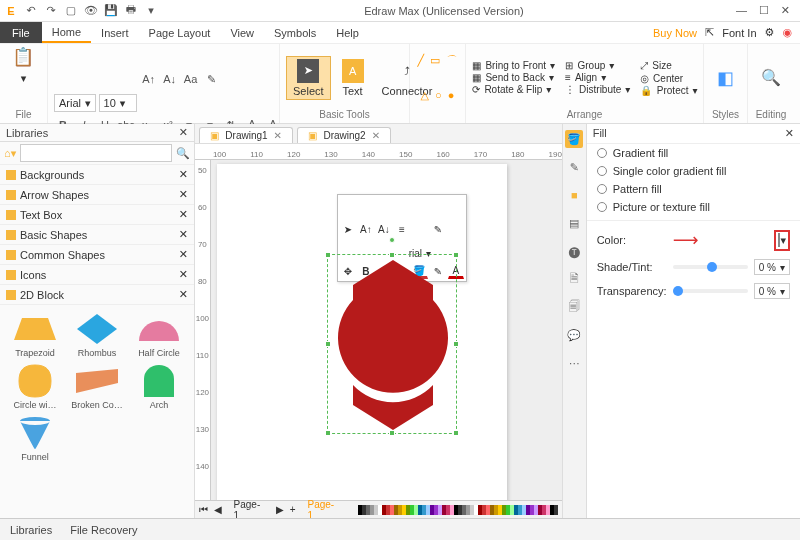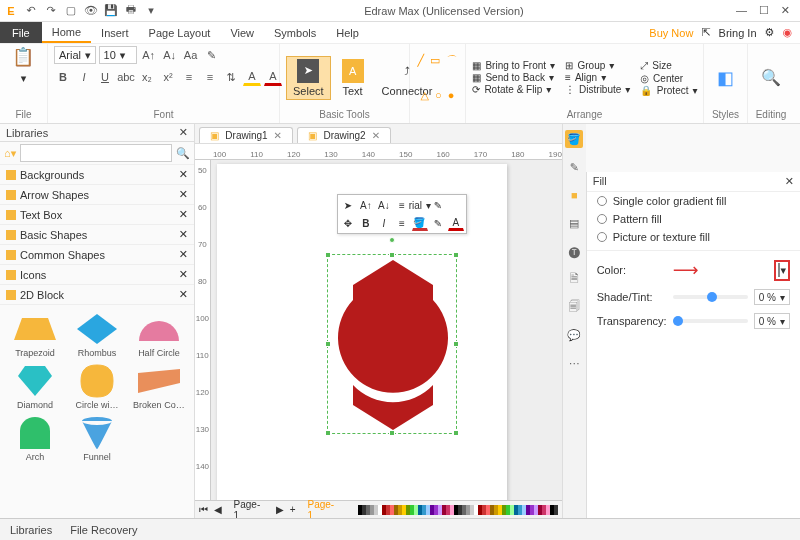--- a/index.html
+++ b/index.html
@@ -16,21 +16,21 @@
   .menu-item { padding: 0 10px; display: flex; align-items: center; color: #444; cursor: pointer; }
   .menu-item.active { border-bottom: 2px solid #f90; }
   .menubar .right { margin-left: auto; display: flex; align-items: center; gap: 8px; padding-right: 8px; }
   .buy { color: #f90; font-weight: normal; }
   
   .ribbon { height: 80px; background: #fdfdfd; border-bottom: 1px solid #ddd; display: flex; }
   .rgroup { border-right: 1px solid #eee; display: flex; flex-direction: column; justify-content: space-between; padding: 2px 6px; }
   .rgroup .body { flex: 1; display: flex; align-items: center; gap: 4px; }
   .rgroup .label { text-align: center; color: #777; font-size: 10px; padding-bottom: 1px; }
   .font-row { display: flex; align-items: center; gap: 3px; }
-  .font-sel { border: 1px solid #ccc; height: 18px; padding: 0 4px; font-size: 11px; background: #fff; display:flex; align-items:center; gap:4px; }
+  .font-sel { border: 1px solid #ccc; height: 18px; padding: 0 4px; font-size: 11px; background: #fff; display:flex; align-items:center; gap:4px;margin-top:48px; }
   .icobtn { width: 18px; height: 18px; display:flex; align-items:center; justify-content:center; color:#555; border:1px solid transparent; }
   .bigbtn { display:flex; flex-direction:column; align-items:center; gap:2px; padding:2px 6px; border:1px solid transparent; }
   .bigbtn.sel { background:#fde0a8; border-color:#e8b14a; }
   .bigbtn .big-ico { width:24px; height:24px; display:flex; align-items:center; justify-content:center; }
   .arrcol { display:flex; flex-direction:column; gap:1px; font-size:10px; }
   .arrcol div { display:flex; align-items:center; gap:4px; white-space:nowrap; }
   
   .main { position:absolute; top:124px; left:0; right:0; bottom:22px; display:flex; }
   
   .lib { width:195px; background:#fafafa; border-right:1px solid #ddd; display:flex; flex-direction:column; }
@@ -61,21 +61,21 @@
   .pagebar { height:18px; background:#f3f3f3; border-top:1px solid #ccc; display:flex; align-items:center; font-size:10px; gap:6px; padding:0 4px; }
   .pagebar .pt { padding:0 6px; }
   .pagebar .cur { color:#f90; }
   .colorstrip { height:10px; display:flex; margin-left:8px; }
   .colorstrip div { width:4px; height:10px; }
   
   .sidestrip { width:26px; background:#f3f3f3; border-left:1px solid #ddd; display:flex; flex-direction:column; align-items:center; gap:10px; padding-top:6px; }
   .sidestrip .sico { width:18px; height:18px; display:flex; align-items:center; justify-content:center; color:#666; }
   .sidestrip .sico.sel { background:#f6b73c; border-radius:2px; }
   
-  .fillpanel { width:235px; background:#fff; border-left:1px solid #ddd; display:flex; flex-direction:column;margin-top:48px; }
+  .fillpanel { width:235px; background:#fff; border-left:1px solid #ddd; display:flex; flex-direction:column; }
   .fillpanel .hdr { display:flex; justify-content:space-between; padding:3px 6px; border-bottom:1px solid #eee; color:#444; }
   .radio-row { display:flex; align-items:center; gap:6px; padding:3px 10px; font-size:11px; }
   .radio-row .r { width:10px; height:10px; border:1px solid #888; border-radius:50%; display:flex; align-items:center; justify-content:center; }
   .radio-row .r.on::after { content:""; width:5px; height:5px; background:#555; border-radius:50%; }
   .sep { height:1px; background:#eee; margin:4px 0; }
   .prop-row { display:flex; align-items:center; padding:4px 10px; gap:6px; font-size:11px; }
   .prop-row .lab { width:70px; }
   .prop-row .slider { flex:1; height:4px; background:#eee; border-radius:2px; position:relative; }
   .prop-row .slider .knob { position:absolute; top:-3px; width:10px; height:10px; border-radius:50%; background:#49f; }
   .prop-row .val { border:1px solid #ccc; padding:0 4px; height:16px; font-size:10px; display:flex; align-items:center; gap:4px; }
@@ -111,21 +111,21 @@
   <div class="file-tab">File</div>
   <div class="menu-item active">Home</div>
   <div class="menu-item">Insert</div>
   <div class="menu-item">Page Layout</div>
   <div class="menu-item">View</div>
   <div class="menu-item">Symbols</div>
   <div class="menu-item">Help</div>
   <div class="right">
     <span class="buy">Buy Now</span>
     <span>⇱</span>
-    <span>Bring In</span>
+    <span>Font In</span>
     <span>⚙</span>
     <span style="color:#e44">◉</span>
   </div>
 </div>
 
 <div class="ribbon">
   <div class="rgroup" style="width:48px">
     <div class="body" style="flex-direction:column;gap:4px">
       <span style="font-size:18px;color:#f90">📋</span>
       <span>▾</span>
@@ -316,28 +316,20 @@
           </div>
           <span>Rhombus</span>
         </div>
       <div class="shape-cell">
           <div class="sq">
             <svg width="40" height="24">
               <path d="M0,24 A20,20 0 0 1 40,24 Z" fill="#e57ba0"></path>
             </svg>
           </div>
           <span>Half Circle</span>
-        </div>
-      <div class="shape-cell">
-          <div class="sq">
-            <svg width="34" height="30">
-              <polygon points="7,0 27,0 34,10 17,30 0,10" fill="#2ac0c5"></polygon>
-            </svg>
-          </div>
-          <span>Diamond</span>
         </div>
       <div class="shape-cell">
           <div class="sq">
             <svg width="34" height="34">
               <path d="M17,1 C6,1 1,6 1,17 C1,28 6,33 17,33 C28,33 33,28 33,17 C33,6 28,1 17,1 Z" fill="#f6b73c" stroke="#f6b73c"></path>
               <path d="M17,1 q3,3 0,6 t0,6 t0,6 t0,6" stroke="#f6b73c" fill="none"></path>
             </svg>
           </div>
           <span>Circle wi…</span>
         </div>
@@ -519,20 +511,24 @@
     <span class="sico">⋯</span>
   </div>
 
   <div class="fillpanel">
     <div class="hdr">
       <span>Fill</span>
       <span>✕</span>
     </div>
     <div class="radio-row">
         <span class="r"></span>
+        <span>Gradient fill</span>
+      </div>
+    <div class="radio-row">
+        <span class="r"></span>
         <span>Single color gradient fill</span>
       </div>
     <div class="radio-row">
         <span class="r"></span>
         <span>Pattern fill</span>
       </div>
     <div class="radio-row">
         <span class="r"></span>
         <span>Picture or texture fill</span>
       </div>

